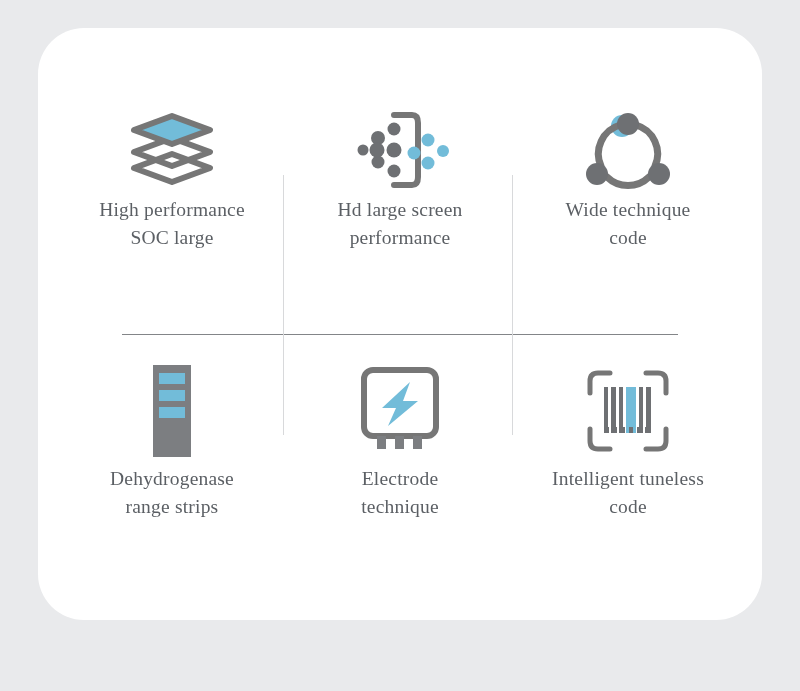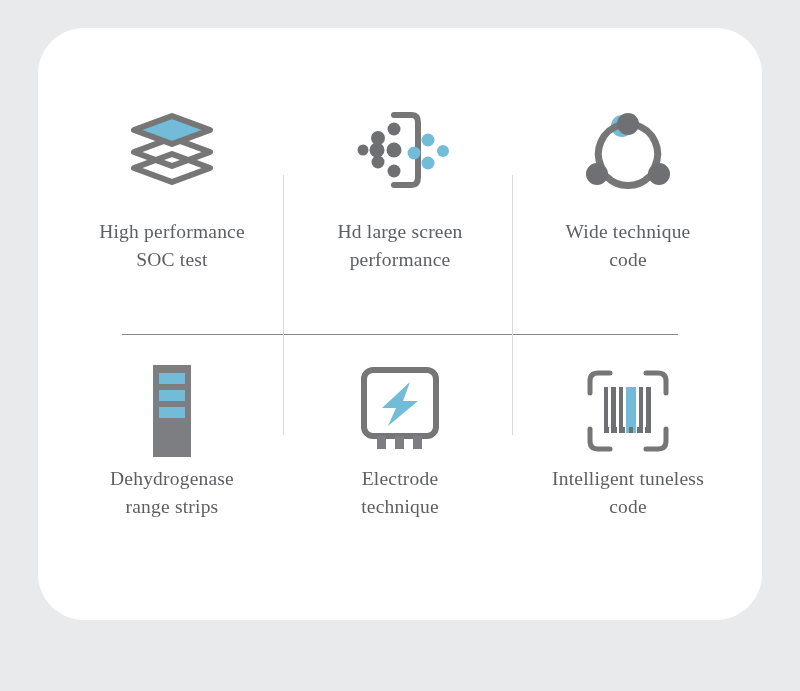--- a/index.html
+++ b/index.html
@@ -59,21 +59,20 @@
   }
 
   .icon-wrap {
     height: 92px;
     display: flex;
     align-items: center;
     justify-content: center;
   }
 
   .feature-label {
-    margin-top: 22px;
     text-align: center;
     color: #5b5f64;
     font-size: 19.5px;
     line-height: 1.42;
     letter-spacing: 0.2px;
     max-width: 215px;
   }
   .feature-cell.row2 .feature-label {
     margin-top: 8px;
   }
@@ -117,21 +116,21 @@
           <svg width="96" height="84" viewBox="0 0 96 84" aria-hidden="true">
             <g fill="none" stroke="#767676" stroke-width="6" stroke-linejoin="round">
               <path d="M48 58 L10 44 L48 30 L86 44 Z"></path>
               <path d="M48 74 L10 60 L48 46 L86 60 Z"></path>
             </g>
             <path d="M48 8 L86 22 L48 36 L10 22 Z" fill="#72bcd9" stroke="#767676" stroke-width="6" stroke-linejoin="round"></path>
           </svg>
         </div>
         <div class="feature-label">
           <div>High performance</div>
-          <div>SOC test</div>
+          <div>SOC large</div>
         </div>
       </div>
 
       <div class="feature-cell">
         <div class="icon-wrap">
           <svg width="100" height="86" viewBox="0 0 100 86" aria-hidden="true">
             <path d="M44 8 L62 8 Q68 8 68 16 L68 70 Q68 78 62 78 L44 78" fill="none" stroke="#767676" stroke-width="6" stroke-linecap="round" stroke-linejoin="round"></path>
             <g fill="#6e7073">
               <circle cx="44" cy="22" r="6.5"></circle>
               <circle cx="44" cy="43" r="7.5"></circle>

